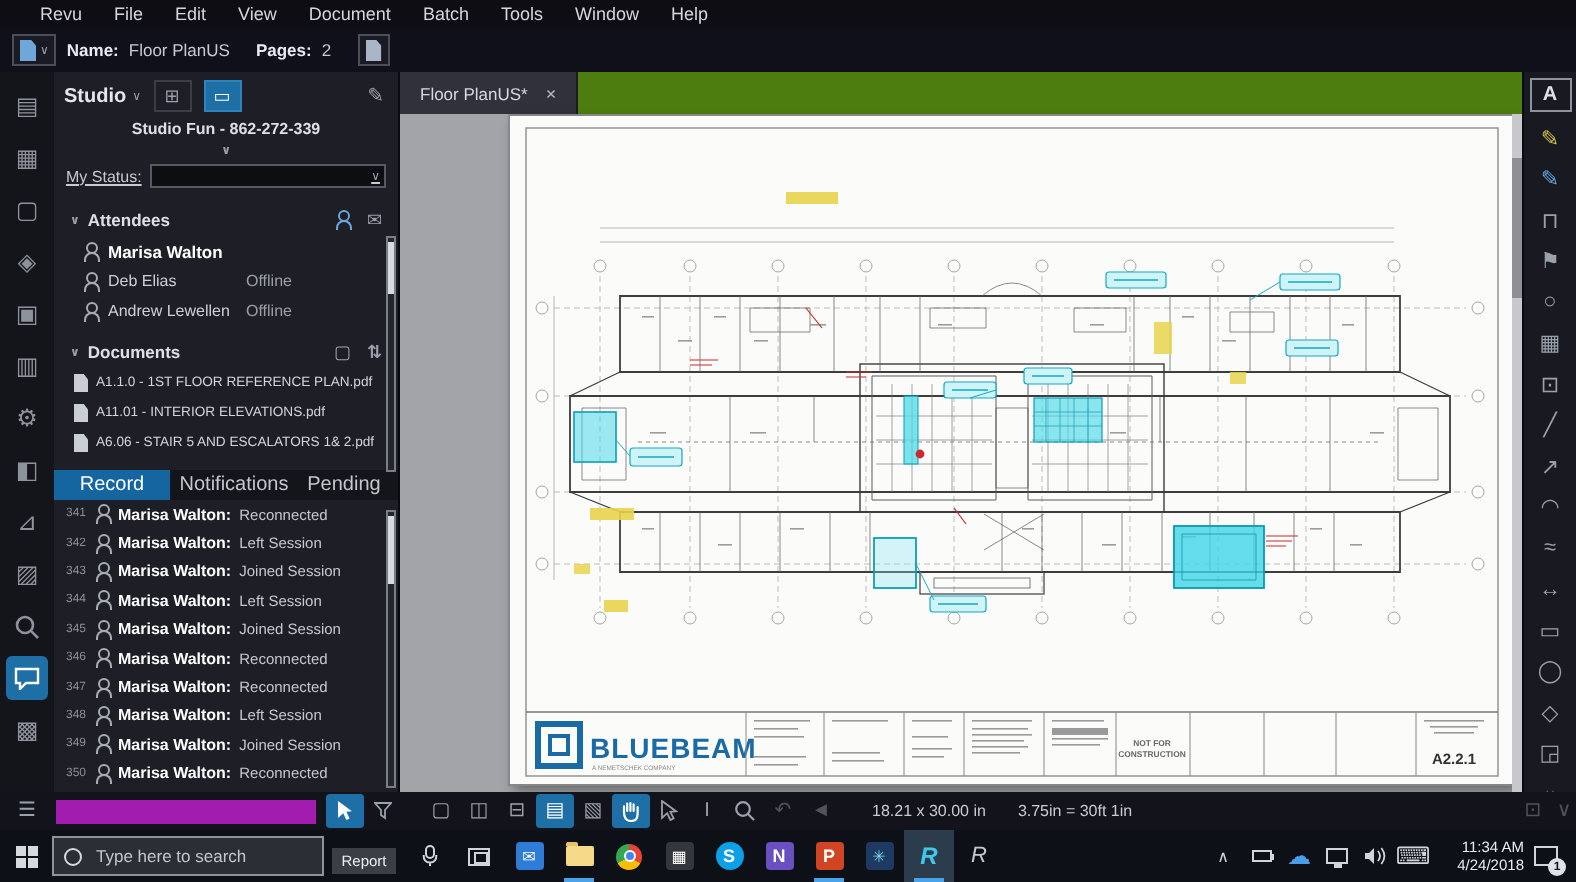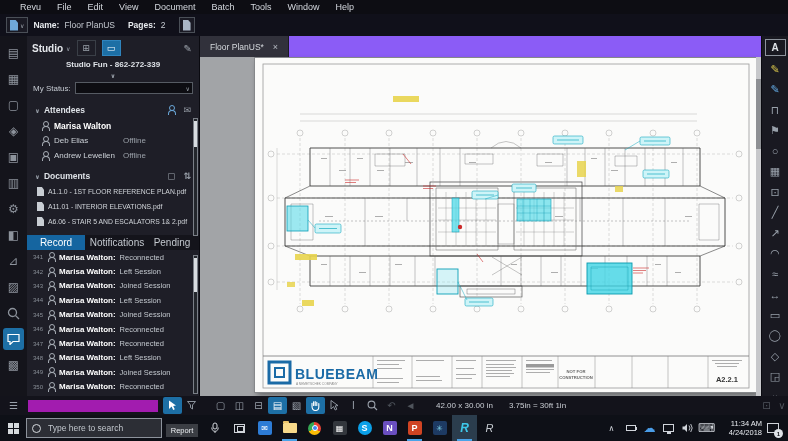--- a/index.html
+++ b/index.html
@@ -24,21 +24,21 @@
   
   .leftpanel{position:absolute;left:27px;top:36px;width:173px;bottom:45px;background:#1e1e27;overflow:hidden;border-right:1px solid #0a0a10;}
   .lp-header{height:24px;display:flex;align-items:center;padding:0 5px;gap:3px;font-size:10px;}
   .lp-title{font-weight:bold;color:#e4e7eb;}
   .hd-icon{width:19px;height:16px;border:1px solid #3a3f47;display:flex;align-items:center;justify-content:center;font-size:9px;color:#9aa1aa;margin-left:3px;}
   .hd-icon.active{background:#1d6fa5;border-color:#2f84bd;color:#fff;}
   .hd-pen{margin-left:auto;color:#9aa1aa;font-size:10px;padding-right:2px;}
   .lp-session{height:19px;display:flex;align-items:center;padding:0 6px;font-size:8px;font-weight:bold;color:#dde1e6;gap:3px;flex-direction:column;}
   .sess-icons{margin-left:auto;display:flex;gap:7px;color:#8d939c;font-size:9px;align-items:center;}
   .sess-icons .dim{color:#5c6169;}
-  .lp-status{height:18px;display:flex;align-items:center;padding:0 6px;gap:4px;font-size:8px;color:#c6cbd2;}
+  .lp-status{height:18px;display:flex;align-items:center;padding:0 6px;gap:4px;font-size:8px;color:#c6cbd2;text-decoration:underline;}
   .status-select{flex:1;height:12px;background:#0d0d12;border:1px solid #565b63;display:flex;align-items:center;justify-content:flex-end;padding-right:2px;}
   .section-hdr{height:16px;display:flex;align-items:center;gap:4px;padding:0 8px;font-size:8.5px;font-weight:bold;color:#dde1e6;margin-top:5px;}
   .hdr-icons{margin-left:auto;display:flex;gap:8px;align-items:center;font-size:9px;color:#9aa1aa;}
   .person{width:8px;height:10px;position:relative;flex:0 0 auto;}
   .person::before{content:"";position:absolute;top:0;left:2px;width:4px;height:4px;border:1px solid #a7adb5;border-radius:50%;}
   .person::after{content:"";position:absolute;bottom:0;left:0.5px;width:6px;height:4px;border:1px solid #a7adb5;border-bottom:none;border-radius:4px 4px 0 0;}
   .person.blue::before,.person.blue::after{border-color:#6aa7d8;}
   .att-row{height:15px;display:flex;align-items:center;gap:5px;padding-left:14px;font-size:8px;}
   .att-name{width:64px;color:#ccd1d7;}
   .att-row.me .att-name{font-weight:bold;color:#fff;font-size:8.5px;}
@@ -51,21 +51,21 @@
   .act-tab.t1{width:64px;}
   .act-tab.t2{width:46px;}
   .records{position:relative;}
   .rec-row{height:14.4px;display:flex;align-items:center;gap:4px;padding-left:2px;}
   .rec-id{width:14px;text-align:right;font-size:6px;color:#8a9098;flex:0 0 auto;}
   .rec-name{font-size:8px;font-weight:bold;color:#fff;white-space:nowrap;}
   .rec-status{font-size:7.5px;color:#c3c8ce;white-space:nowrap;}
   .vscroll{position:absolute;width:5px;background:#23262c;border:1px solid #7a7f87;}
   .vscroll .thumb{position:absolute;left:0;right:0;background:#d8dce1;}
   
-  .tabstrip{position:absolute;left:200px;top:36px;width:561px;height:21px;background:#8b5cf6;display:flex;}
+  .tabstrip{position:absolute;left:200px;top:36px;width:561px;height:21px;background:#4d7c0f;display:flex;}
   .doctab{display:flex;align-items:center;gap:9px;padding:0 10px;background:#31313b;font-size:8.5px;color:#d6dade;border-right:1px solid #1a1a22;}
   .tabclose{font-size:9px;color:#b8bdc4;}
   .docarea{position:absolute;left:200px;top:57px;width:561px;bottom:45px;background:#a2a4a7;}
   .sheet{position:absolute;left:55px;top:1px;width:502px;height:334px;background:#fbfbfa;box-shadow:0 0 0 1px #85878a,2px 3px 6px rgba(0,0,0,.4);}
   .sheet svg{display:block;width:100%;height:100%;}
   .doc-vscroll{position:absolute;right:0;top:0;bottom:0;width:5px;background:#c7c8cb;}
   .doc-vscroll .thumb{position:absolute;left:0;right:0;top:22px;height:70px;background:#8e9094;}
   
   .righttoolbar{position:absolute;right:0;top:36px;width:27px;bottom:45px;background:#191921;display:flex;flex-direction:column;align-items:center;padding-top:3px;font-size:11px;color:#99a1ab;border-left:1px solid #0a0a10;}
   .rt-icon{width:21px;height:20.5px;display:flex;align-items:center;justify-content:center;flex:0 0 auto;}
@@ -548,21 +548,21 @@
     </span>
     <span class="bb-icon">I</span>
     <span class="bb-icon">
       <svg width="11" height="11" viewBox="0 0 11 11">
           <circle cx="4.5" cy="4.5" r="3.4" fill="none" stroke="currentColor" stroke-width="1.1"></circle>
           <line x1="7" y1="7" x2="10" y2="10" stroke="currentColor" stroke-width="1.1"></line>
         </svg>
     </span>
     <span class="bb-icon dim">↶</span>
     <span class="bb-icon dim">◄</span>
-    <span class="bb-text">42.00 x 30.00 in</span>
+    <span class="bb-text">18.21 x 30.00 in</span>
     <span class="bb-text">3.75in = 30ft 1in</span>
     <span class="bb-icon dim" style="margin-left:auto;">⊡</span>
     <span class="bb-icon dim" style="width:12px;">∨</span>
   </div>
 
   <div class="taskbar">
     <span class="start">
       <span class="winlogo">
           <span></span>
           <span></span>

